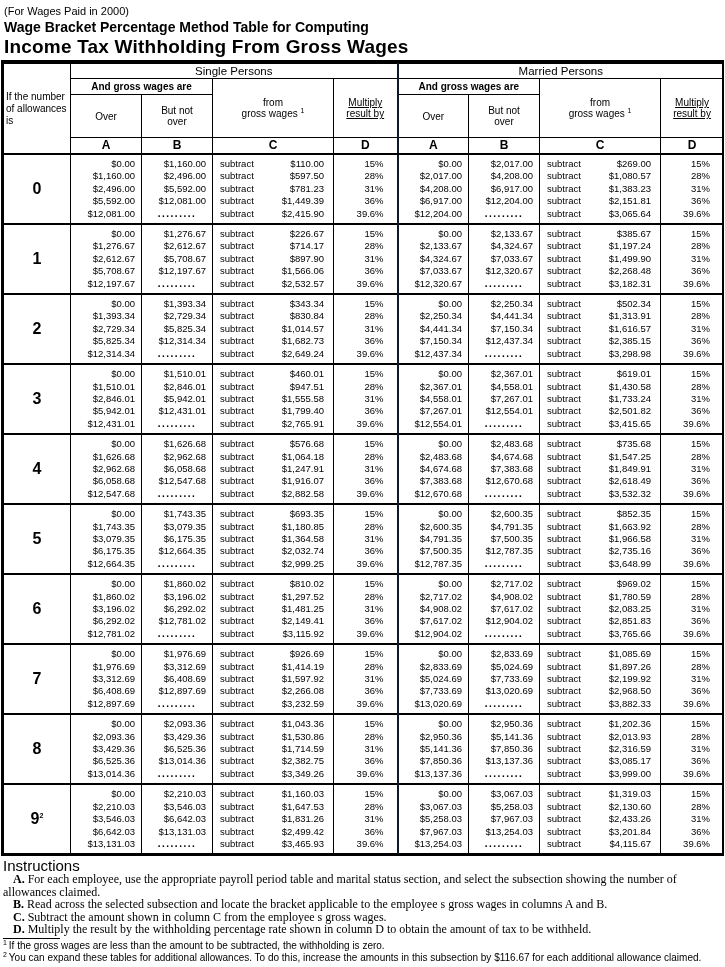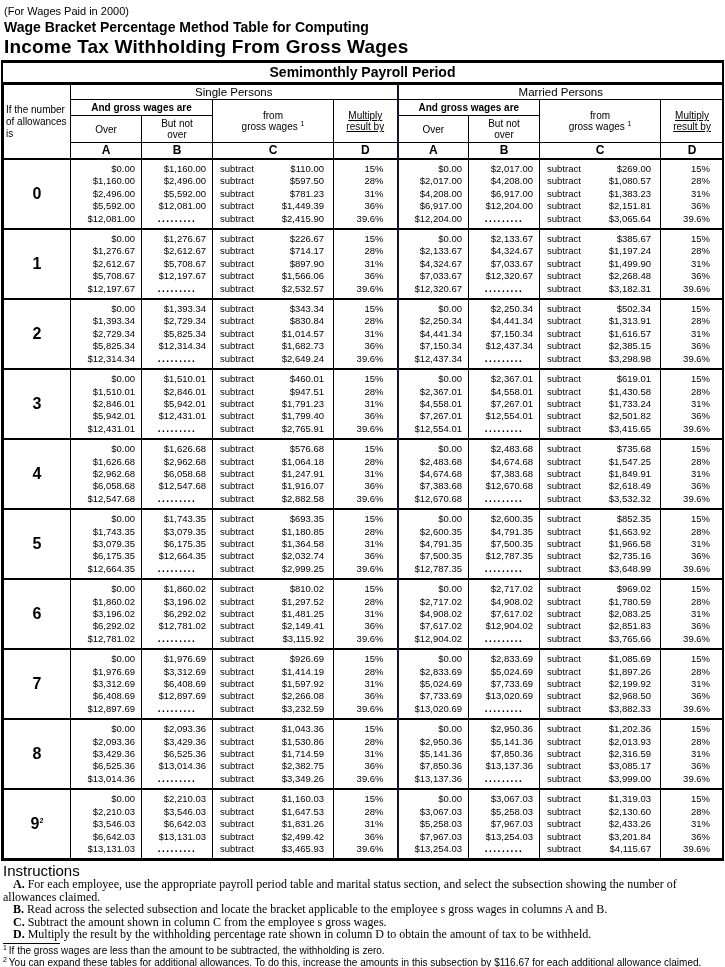--- a/index.html
+++ b/index.html
@@ -37,21 +37,21 @@
   col.c-mult2 { width: 63px; }
 
   td { border: 1px solid #000; vertical-align: middle; }
   td.mid-div { border-left: 2px solid #0f172a; }   
   thead td { text-align: center; }
 
   .sec-head { font-size: 11.5px; font-weight: normal; padding: 1px 8px; }
   .allow-head { font-size: 10px; line-height: 12px; text-align: left; padding: 2px; }
   .gw-head { font-size: 10px; font-weight: bold; padding: 2px 0; }
   .plain-head { font-size: 10px; line-height: 11px; padding: 2px 0; }
-  .wrap-narrow { max-width: 46px; margin: 0 auto; }
+  .wrap-narrow { max-width: 46px; margin: 8px auto; }
   .wrap-mult { max-width: 44px; margin: 0 auto; text-decoration: underline; }
   .letters td { font-size: 12px; font-weight: bold; padding: 0 0 1px 0; border-bottom: 2px solid #000; }
   sup { font-size: 7px; vertical-align: super; line-height: 0; }
 
   
   tbody tr { border-top: 2px solid #000; }
   tbody td { padding: 3px 0; }
   .allow-cell { text-align: center; font-size: 16px; font-weight: bold; }
   .ln { font-size: 9.5px; line-height: 12.4px; white-space: nowrap; }
   .money { text-align: right; padding-right: 6px; }
@@ -73,21 +73,20 @@
 
 <div class="page">
 
   <div class="titles">
     <div class="note-line">(For Wages Paid in 2000)</div>
     <div class="title-1">Wage Bracket Percentage Method Table for Computing</div>
     <div class="title-2">Income Tax Withholding From Gross Wages</div>
   </div>
 
   <div class="frame">
-    <div class="period-band">Semimonthly Payroll Period</div>
 
     <table>
       <colgroup>
         <col class="c-allow">
           <col class="c-over">
           <col class="c-bno">
           <col class="c-sub">
           <col class="c-mult">
         <col class="c-over2">
           <col class="c-bno2">
@@ -429,21 +428,21 @@
               <div class="ln subline">
                 <span>subtract</span>
                 <span>$460.01</span>
               </div>
               <div class="ln subline">
                 <span>subtract</span>
                 <span>$947.51</span>
               </div>
               <div class="ln subline">
                 <span>subtract</span>
-                <span>$1,791.23</span>
+                <span>$1,555.58</span>
               </div>
               <div class="ln subline">
                 <span>subtract</span>
                 <span>$1,799.40</span>
               </div>
               <div class="ln subline">
                 <span>subtract</span>
                 <span>$2,765.91</span>
               </div>
             </td>

